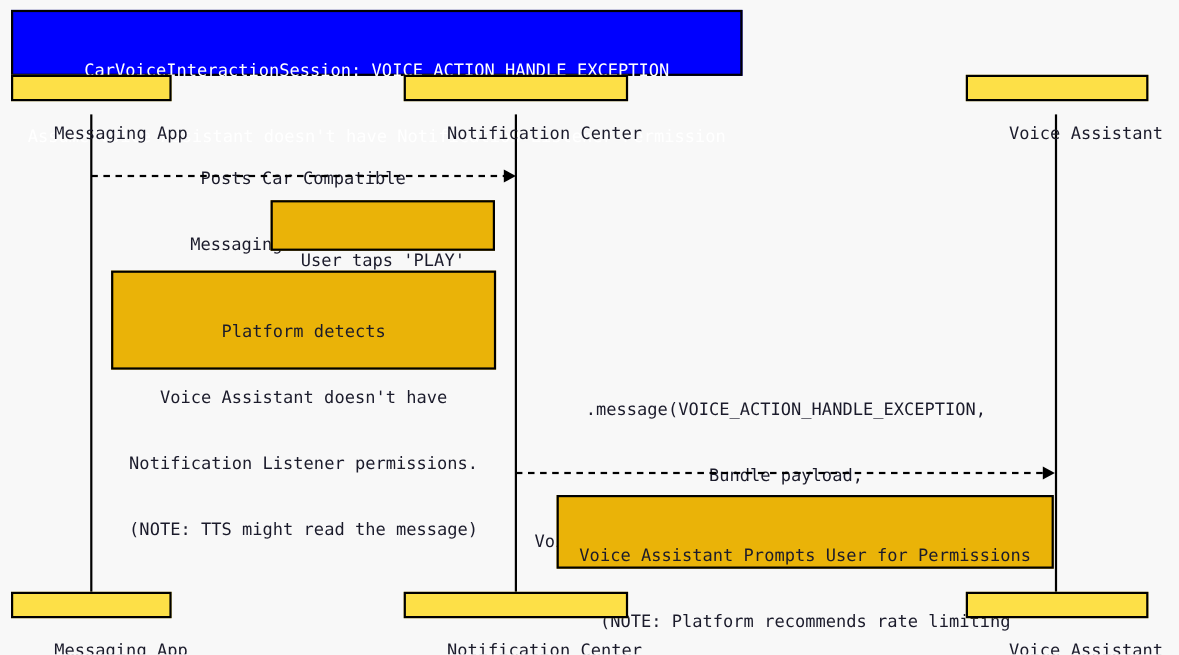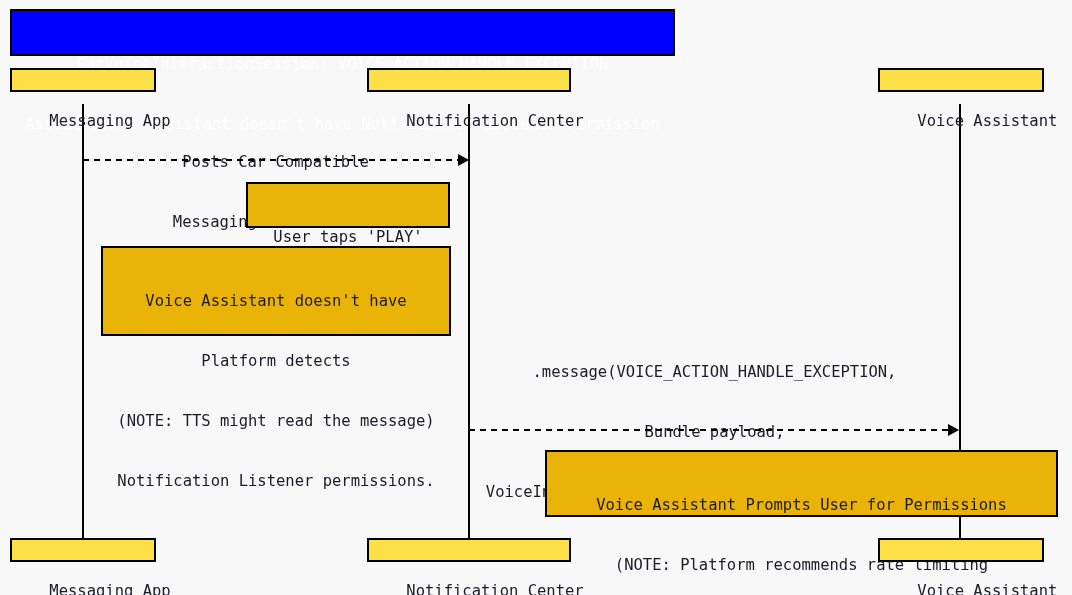--- a/index.html
+++ b/index.html
@@ -18,21 +18,21 @@
     background: #f8f8f8;
     overflow: hidden;
   }
 
   
   .title-banner {
     position: absolute;
     left: 10px;
     top: 9px;
     width: 665px;
-    height: 47px;
+    height: 60px;
     background: #0000ff;
     border: 2px solid #000000;
     box-sizing: border-box;
     color: #ffffff;
     font-size: 15.5px;
     line-height: 20px;
     text-align: center;
     padding-top: 3px;
     white-space: pre;
   }
@@ -132,35 +132,35 @@
   </div>
   <div class="arrow" style="left:83px; top:159px; width:376px;"></div>
   <div class="arrow-head" style="left:458px; top:154px;"></div>
 
   <div class="note" style="left:246px; top:182px; width:204px; height:46px;">
     <span>User taps 'PLAY'</span>
     <span>on Msg Notification</span>
   </div>
 
   <div class="note" style="left:101px; top:246px; width:350px; height:90px;">
+    <span>Platform detects</span>
     <span>Voice Assistant doesn't have</span>
-    <span>Platform detects</span>
+    <span>Notification Listener permissions.</span>
     <span>(NOTE: TTS might read the message)</span>
-    <span>Notification Listener permissions.</span>
   </div>
 
   <div class="msg-label" style="left:469px; top:322px; width:491px;">
     <span>.message(VOICE_ACTION_HANDLE_EXCEPTION,</span>
     <span>Bundle payload,</span>
     <span>VoiceInteractionSession.SHOW_SOURCE_NOTIFICATION)</span>
   </div>
   <div class="arrow" style="left:469px; top:429px; width:480px;"></div>
   <div class="arrow-head" style="left:948px; top:424px;"></div>
 
-  <div class="note" style="left:506px; top:450px; width:513px; height:67px;margin-left:39px;">
+  <div class="note" style="left:506px; top:450px; width:452px; height:67px;">
     <span>Voice Assistant Prompts User for Permissions</span>
     <span>(NOTE: Platform recommends rate limiting</span>
     
   </div>
 
   <div class="participant" style="left:10px; top:538px; width:146px;">
     <span>Messaging App</span>
   </div>
   <div class="participant" style="left:367px; top:538px; width:204px;">
     <span>Notification Center</span>

